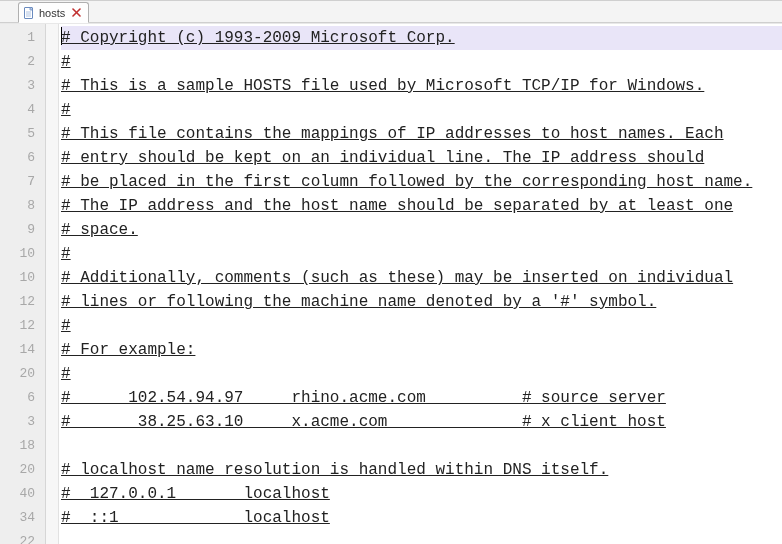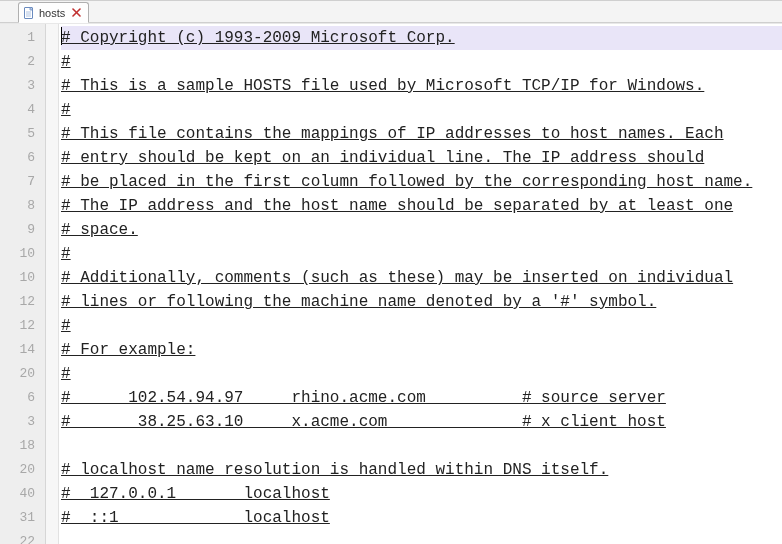--- a/index.html
+++ b/index.html
@@ -166,19 +166,19 @@
         <div class="ln">10</div>
         <div class="ln">12</div>
         <div class="ln">12</div>
         <div class="ln">14</div>
         <div class="ln">20</div>
         <div class="ln">6</div>
         <div class="ln">3</div>
         <div class="ln">18</div>
         <div class="ln">20</div>
         <div class="ln">40</div>
-        <div class="ln">31</div>
+        <div class="ln">34</div>
         <div class="ln">22</div>
       </div>
     <div class="code-margin"></div>
     <div class="code" id="code"><div class="line active"><span class="caret"></span># Copyright (c) 1993-2009 Microsoft Corp.</div><div class="line">#</div><div class="line"># This is a sample HOSTS file used by Microsoft TCP/IP for Windows.</div><div class="line">#</div><div class="line"># This file contains the mappings of IP addresses to host names. Each</div><div class="line"># entry should be kept on an individual line. The IP address should</div><div class="line"># be placed in the first column followed by the corresponding host name.</div><div class="line"># The IP address and the host name should be separated by at least one</div><div class="line"># space.</div><div class="line">#</div><div class="line"># Additionally, comments (such as these) may be inserted on individual</div><div class="line"># lines or following the machine name denoted by a '#' symbol.</div><div class="line">#</div><div class="line"># For example:</div><div class="line">#</div><div class="line">#      102.54.94.97     rhino.acme.com          # source server</div><div class="line">#       38.25.63.10     x.acme.com              # x client host</div><div class="line"></div><div class="line"># localhost name resolution is handled within DNS itself.</div><div class="line">#  127.0.0.1       localhost</div><div class="line">#  ::1             localhost</div><div class="line"></div></div>
   </div>
 </div>
 
 </body></html>

